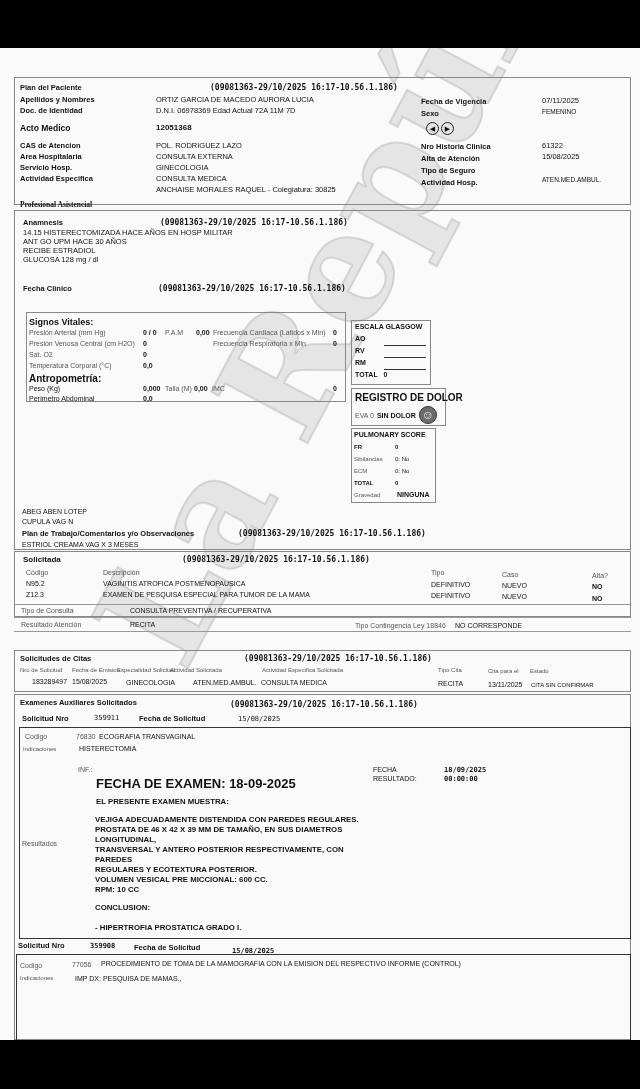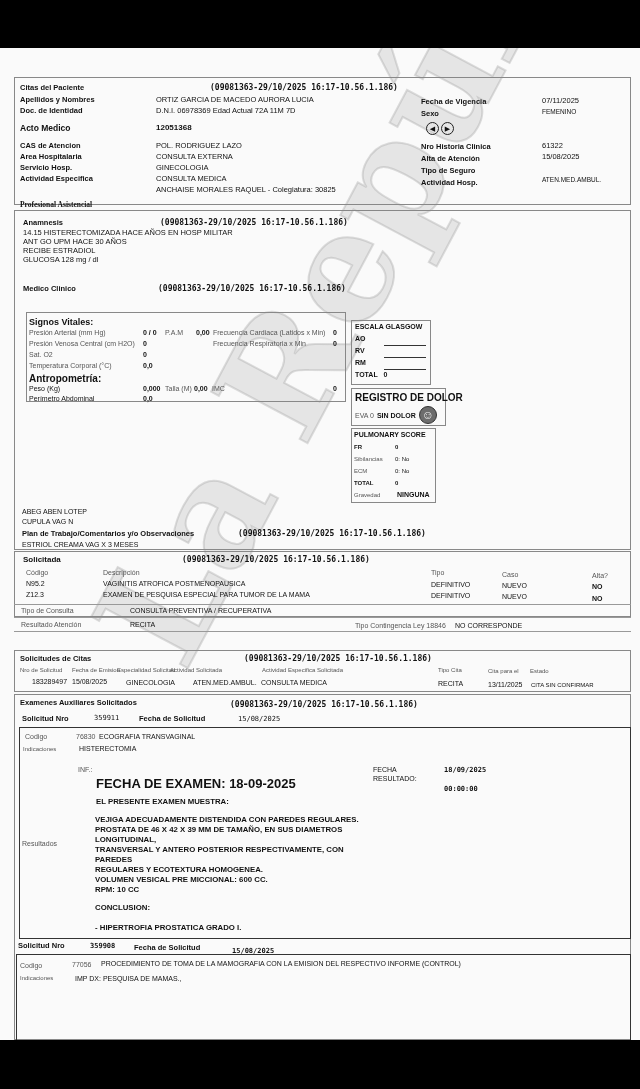--- a/index.html
+++ b/index.html
@@ -26,21 +26,21 @@
   .res-line { display: block; font-size: 7.8px; font-weight: bold; line-height: 10px; }
 </style>
 </head>
 <body>
 
 <div class="page">
 
   <div class="watermark">La República</div>
 
   <div class="frame" style="left:14px;top:29px;width:617px;height:128px;"></div>
-  <div class="abs lbl" style="left:20px;top:35px;">Citas del Paciente</div>
+  <div class="abs lbl" style="left:20px;top:35px;">Plan del Paciente</div>
   <div class="abs lbl mono" style="left:210px;top:35px;font-size:8px;">(09081363-29/10/2025 16:17-10.56.1.186)</div>
 
   <div class="abs lbl" style="left:20px;top:47px;">Apellidos y Nombres</div>
   <div class="abs val" style="left:156px;top:47px;">ORTIZ GARCIA DE MACEDO AURORA LUCIA</div>
   <div class="abs lbl" style="left:20px;top:58px;">Doc. de Identidad</div>
   <div class="abs val" style="left:156px;top:58px;">D.N.I. 06978369 Edad Actual  72A  11M  7D</div>
   <div class="abs lbl" style="left:20px;top:75px;font-size:8.5px;">Acto Medico</div>
   <div class="abs val b" style="left:156px;top:75px;font-size:8px;">12051368</div>
   <div class="abs lbl" style="left:20px;top:93px;">CAS de Atencion</div>
   <div class="abs val" style="left:156px;top:93px;">POL. RODRIGUEZ LAZO</div>
@@ -75,21 +75,21 @@
   <div class="abs val" style="left:542px;top:128px;font-size:6.5px;">ATEN.MED.AMBUL.</div>
 
   <div class="frame" style="left:14px;top:162px;width:617px;height:340px;"></div>
   <div class="abs lbl" style="left:23px;top:170px;">Anamnesis</div>
   <div class="abs lbl mono" style="left:160px;top:170px;font-size:8px;">(09081363-29/10/2025 16:17-10.56.1.186)</div>
   <div class="abs val" style="left:23px;top:180px;">14.15 HISTERECTOMIZADA HACE AÑOS EN HOSP MILITAR</div>
   <div class="abs val" style="left:23px;top:189px;">ANT GO UPM HACE 30 AÑOS</div>
   <div class="abs val" style="left:23px;top:198px;">RECIBE ESTRADIOL</div>
   <div class="abs val" style="left:23px;top:207px;">GLUCOSA 128 mg / dl</div>
 
-  <div class="abs lbl" style="left:23px;top:236px;">Medico Clinico</div>
+  <div class="abs lbl" style="left:23px;top:236px;">Fecha Clinico</div>
   <div class="abs lbl mono" style="left:158px;top:236px;font-size:8px;">(09081363-29/10/2025 16:17-10.56.1.186)</div>
 
   <div class="frame" style="left:26px;top:264px;width:320px;height:90px;"></div>
   <div class="abs b" style="left:29px;top:269px;font-size:9px;">Signos Vitales:</div>
   <div class="abs f7 light" style="left:29px;top:281px;">Presión Arterial (mm Hg)</div>
   <div class="abs f7 b" style="left:143px;top:281px;">0 / 0</div>
   <div class="abs f7 light" style="left:165px;top:281px;">P.A.M</div>
   <div class="abs f7 b" style="left:196px;top:281px;">0,00</div>
   <div class="abs f7 light" style="left:213px;top:281px;">Frecuencia Cardiaca (Latidos x Min)</div>
   <div class="abs f7 b" style="left:333px;top:281px;">0</div>
@@ -219,31 +219,31 @@
   <div class="abs f7 light" style="left:76px;top:685px;">76830</div>
   <div class="abs f7" style="left:99px;top:685px;">ECOGRAFIA TRANSVAGINAL</div>
   <div class="abs f6 light" style="left:23px;top:698px;">Indicaciones</div>
   <div class="abs f7" style="left:79px;top:697px;">HISTERECTOMIA</div>
 
   <div class="abs f7 light" style="left:78px;top:718px;">INF.:</div>
   <div class="abs b" style="left:96px;top:728px;font-size:13px;">FECHA DE EXAMEN: 18-09-2025</div>
   <div class="abs f7" style="left:373px;top:718px;">FECHA</div>
   <div class="abs f7" style="left:373px;top:727px;">RESULTADO:</div>
   <div class="abs f7 b mono" style="left:444px;top:718px;">18/09/2025</div>
-  <div class="abs f7 b mono" style="left:444px;top:727px;margin-top:10px;">00:00:00</div>
+  <div class="abs f7 b mono" style="left:444px;top:727px;">00:00:00</div>
   <div class="abs b" style="left:96px;top:749px;font-size:7.8px;">EL PRESENTE EXAMEN MUESTRA:</div>
 
   <div class="abs f7 light" style="left:22px;top:792px;">Resultados</div>
   <div class="abs" style="left:95px;top:767px;">
     <span class="res-line">VEJIGA ADECUADAMENTE DISTENDIDA CON PAREDES REGULARES.</span>
     <span class="res-line">PROSTATA DE 46 X 42 X 39 MM DE TAMAÑO, EN SUS DIAMETROS</span>
     <span class="res-line">LONGITUDINAL,</span>
     <span class="res-line">TRANSVERSAL Y ANTERO POSTERIOR RESPECTIVAMENTE, CON</span>
     <span class="res-line">PAREDES</span>
-    <span class="res-line">REGULARES Y ECOTEXTURA HOMOGENEA.</span>
+    <span class="res-line">REGULARES Y ECOTEXTURA POSTERIOR.</span>
     <span class="res-line">VOLUMEN VESICAL PRE MICCIONAL: 600 CC.</span>
     <span class="res-line">RPM: 10 CC</span>
   </div>
   <div class="abs b" style="left:95px;top:855px;font-size:7.8px;">CONCLUSION:</div>
   <div class="abs b" style="left:95px;top:875px;font-size:7.8px;">- HIPERTROFIA PROSTATICA GRADO I.</div>
 
   <div class="abs lbl" style="left:18px;top:893px;">Solicitud Nro</div>
   <div class="abs f7 mono b" style="left:90px;top:894px;">359908</div>
   <div class="abs lbl" style="left:134px;top:895px;">Fecha de Solicitud</div>
   <div class="abs f7 mono b" style="left:232px;top:899px;">15/08/2025</div>

